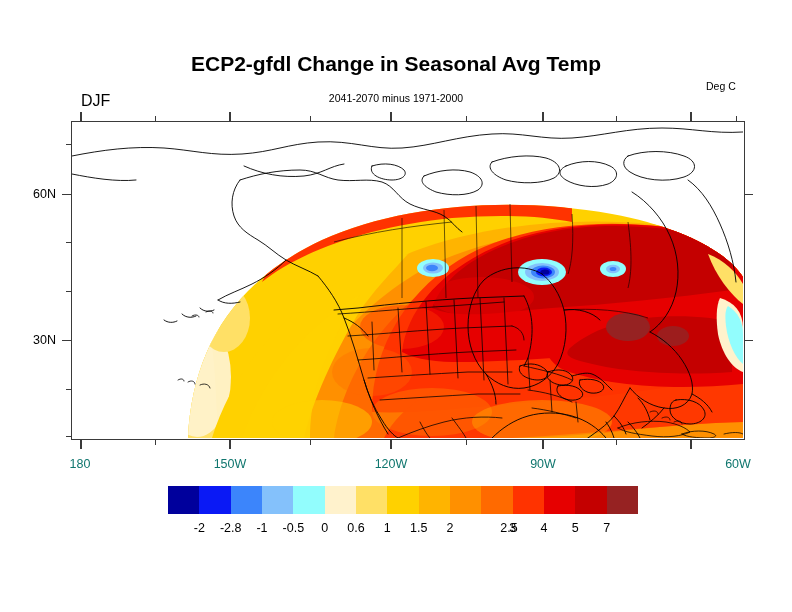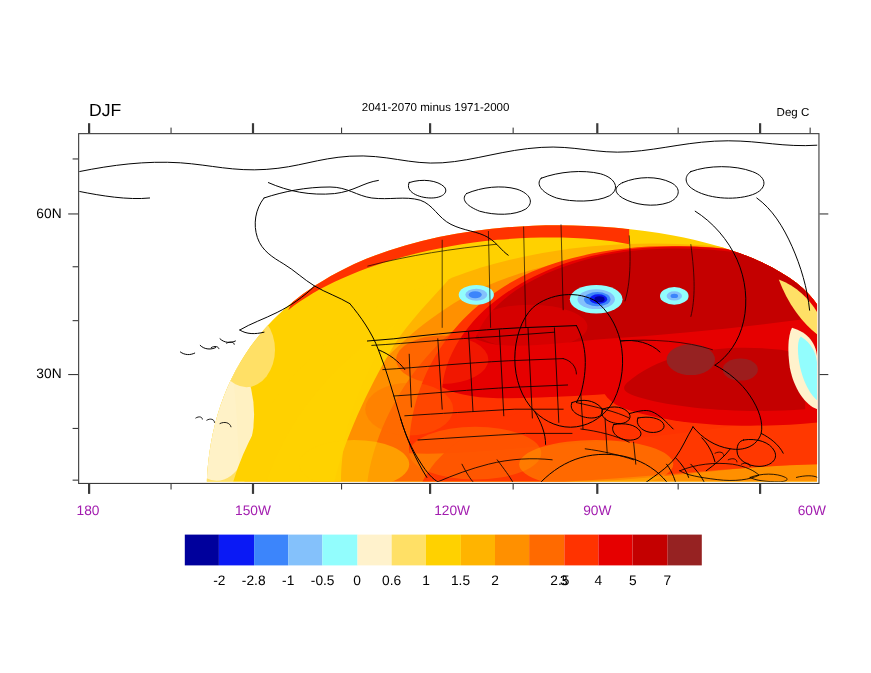--- a/index.html
+++ b/index.html
@@ -11,36 +11,36 @@
 
   
   #main-title{
     position:absolute;left:0;top:52px;width:792px;text-align:center;
     font-size:21px;font-weight:bold;color:#000;letter-spacing:0px;
   }
   #season-label{
     position:absolute;left:81px;top:92px;font-size:16px;color:#000;
   }
   #units-label{
-    position:absolute;left:706px;top:96px;font-size:10.5px;color:#000;
+    position:absolute;left:706px;top:80px;font-size:10.5px;color:#000;
   }
   #period-label{
     position:absolute;left:0;top:92px;width:792px;text-align:center;
     font-size:10.5px;color:#000;
   }
 
   
   #plot-frame{
     position:absolute;left:71px;top:121px;width:674px;height:319px;
     border:1.6px solid #3a3a3a;box-sizing:border-box;overflow:hidden;background:#fff;
   }
   #map-svg{position:absolute;left:0;top:0;}
 
   
-  .xtick-label{position:absolute;font-size:12.5px;color:#a21caf;transform:translateX(-50%);top:457px;}
+  .xtick-label{position:absolute;font-size:12.5px;color:#0f766e;transform:translateX(-50%);top:457px;}
   .ytick-label{position:absolute;font-size:12.5px;color:#000;transform:translateY(-50%);text-align:right;}
 
   
   .tick{position:absolute;background:#3a3a3a;}
 
   
   #colorbar{
     position:absolute;left:168px;top:486px;width:470px;height:28px;
     display:flex;box-sizing:border-box;
   }
@@ -48,20 +48,21 @@
   .cb-label{
     position:absolute;top:521px;font-size:12.5px;color:#000;
     transform:translateX(-50%);white-space:nowrap;
   }
 </style>
 </head>
 <body>
 
 <div class="root">
 
+  <div id="main-title">ECP2-gfdl Change in Seasonal Avg Temp</div>
   <div id="season-label">DJF</div>
   <div id="period-label">2041-2070 minus 1971-2000</div>
   <div id="units-label">Deg C</div>
 
   <div id="plot-frame">
     <svg id="map-svg" width="671" height="316" viewBox="0 0 671 316">
       <defs>
         <clipPath id="domainClip">
           <path d="M 116,316 C 120,230 160,160 250,118 C 330,82 440,74 540,92
                    C 610,105 655,130 671,155 L 671,316 Z
@@ -331,21 +332,21 @@
     <div class="tick" style="left:66px;top:291px;width:5px;height:1.2px;"></div>
     <div class="tick" style="left:66px;top:389px;width:5px;height:1.2px;"></div>
     <div class="tick" style="left:66px;top:436px;width:5px;height:1.2px;"></div>
 
     <div class="tick" style="left:745px;top:193.5px;width:8px;height:1.6px;"></div>
     <div class="tick" style="left:745px;top:339.5px;width:8px;height:1.6px;"></div>
   </div>
 
   <div class="xtick-label" style="left:80px;">180</div>
   <div class="xtick-label" style="left:230px;">150W</div>
-  <div class="xtick-label" style="left:391px;margin-left:20px;">120W</div>
+  <div class="xtick-label" style="left:391px;">120W</div>
   <div class="xtick-label" style="left:543px;">90W</div>
   <div class="xtick-label" style="left:726px;margin-left:12px;">60W</div>
 
   <div class="ytick-label" style="left:22px;top:194px;width:34px;">60N</div>
   <div class="ytick-label" style="left:22px;top:340px;width:34px;">30N</div>
 
   <div id="colorbar">
       <div class="swatch" style="background: rgb(0, 0, 156);"></div>
       <div class="swatch" style="background: rgb(10, 25, 245);"></div>
       <div class="swatch" style="background: rgb(60, 133, 251);"></div>

